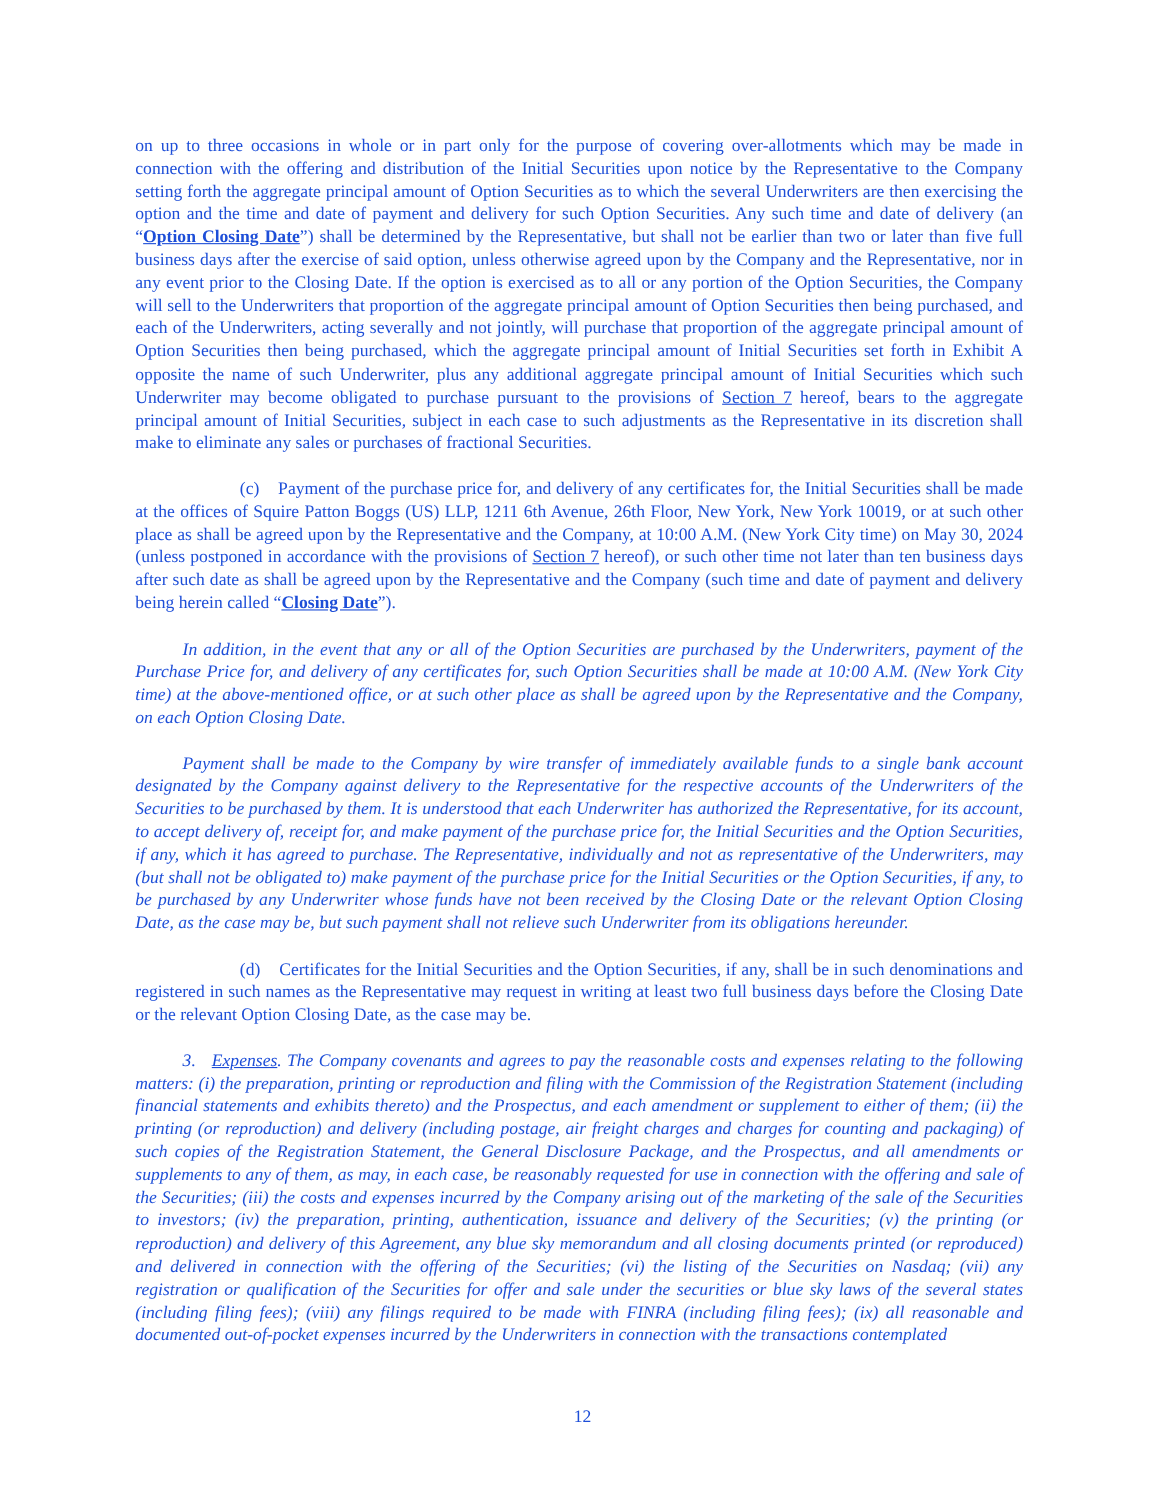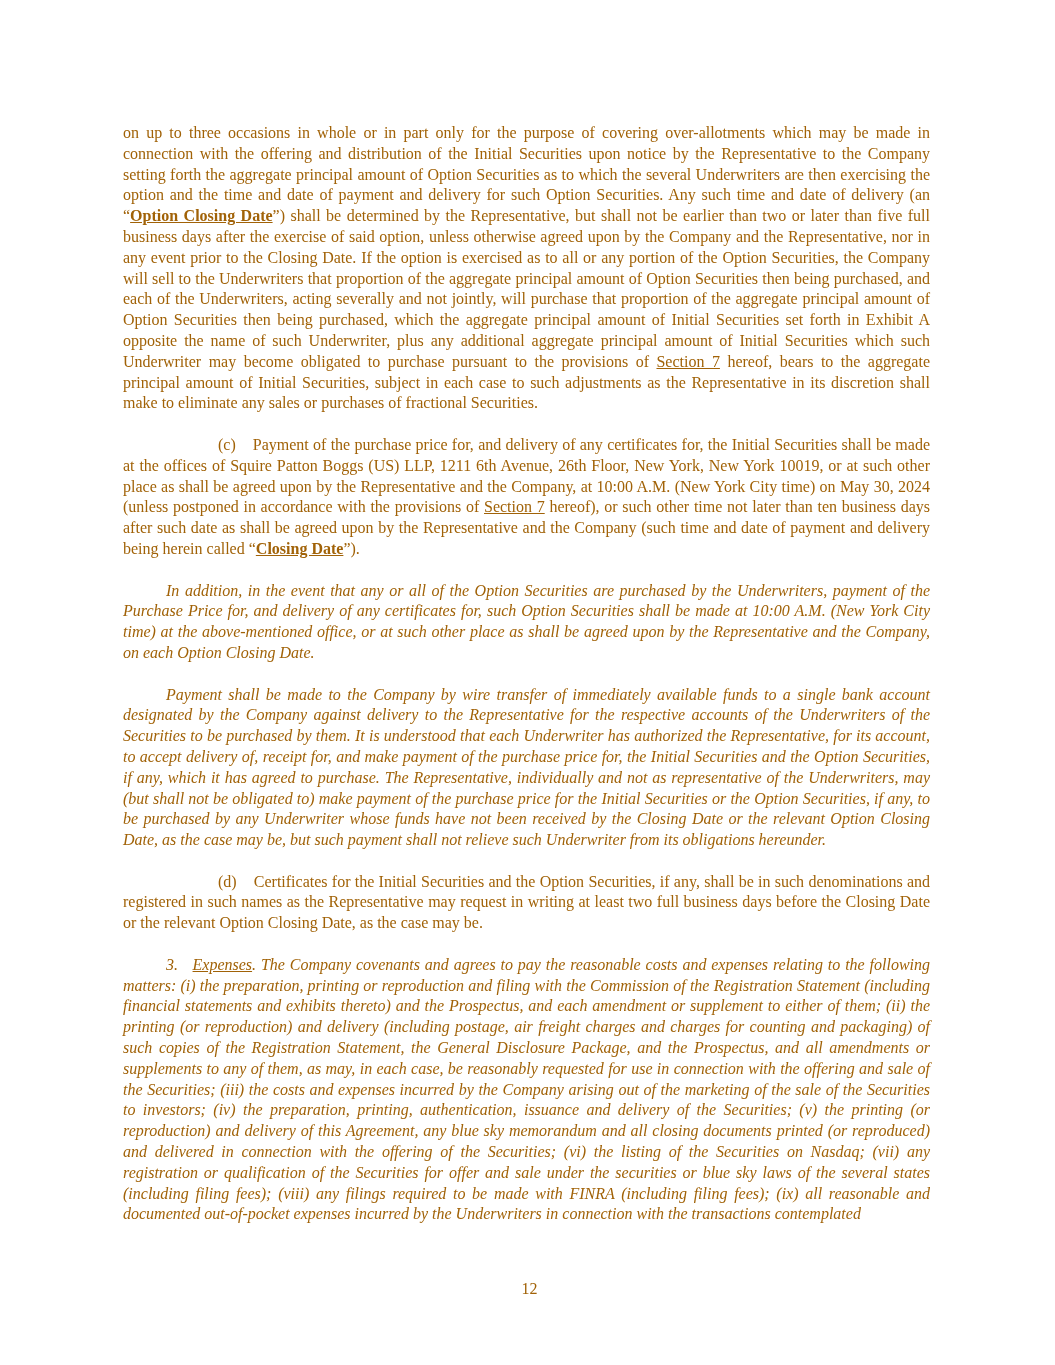--- a/index.html
+++ b/index.html
@@ -6,21 +6,21 @@
     margin: 0;
     padding: 0;
     background: #ffffff;
   }
   .page {
     position: relative;
     width: 1055px;
     height: 1365px;
     background: #ffffff;
     font-family: "Liberation Serif", "DejaVu Serif", serif;
-    color: #a16207;
+    color: #1d4ed8;
     overflow: hidden;
   }
   .content {
     position: absolute;
     left: 123px;
     top: 123px;
     width: 807px;
     font-size: 16px;
     line-height: 20.8px;
     text-align: justify;

